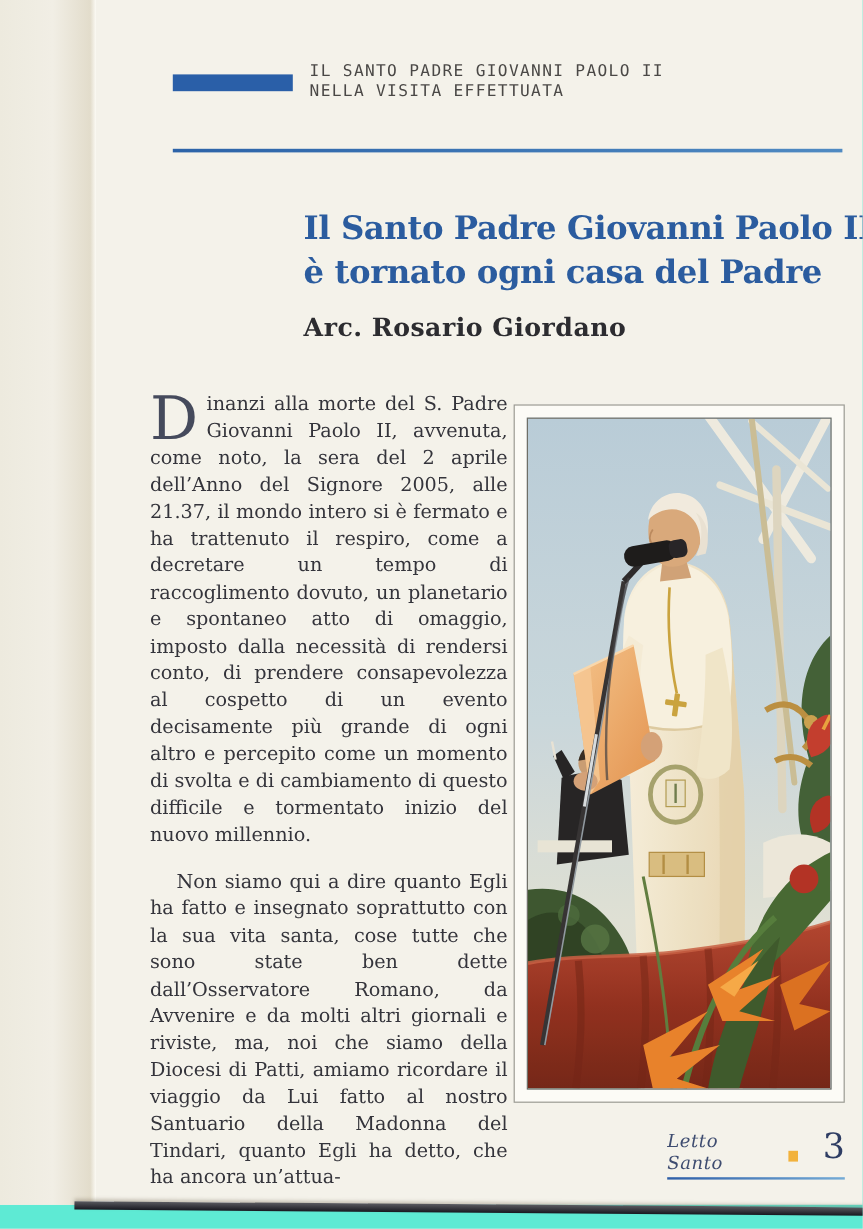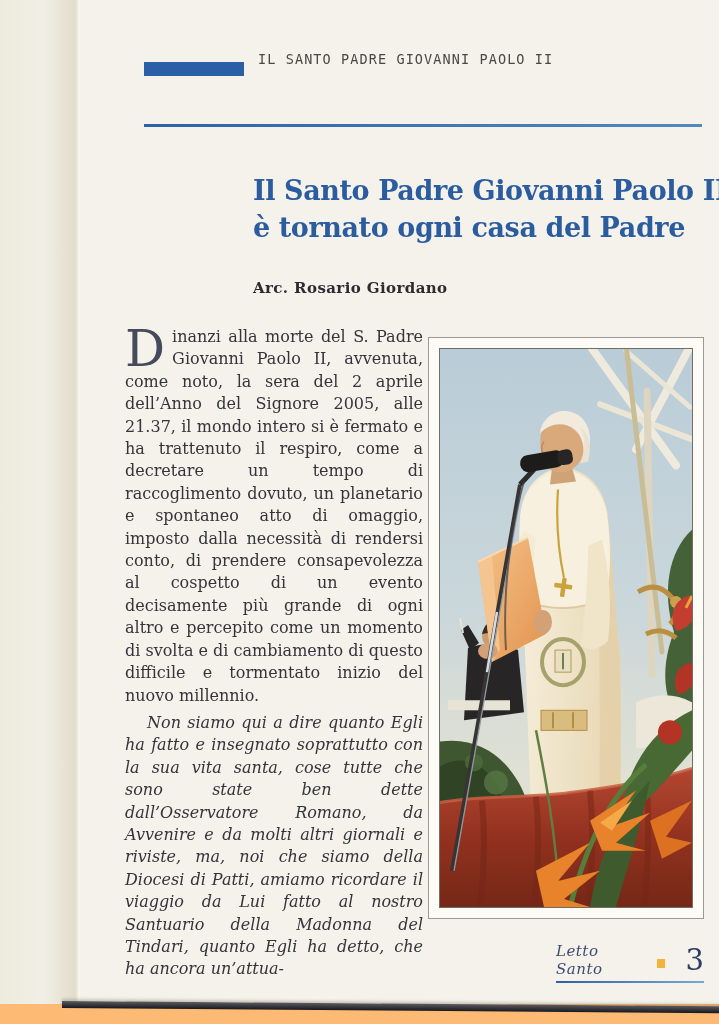--- a/index.html
+++ b/index.html
@@ -8,21 +8,21 @@
     --rule-blue:#336aae;
     --footer-marker-orange:#f2b23c;
     --footer-text-navy:#3e4c70;
     --page-number-navy:#2e3d63;
     --paper-cream:#f4f2ea;
     --body-ink:#34343b;
   }
   *{margin:0;padding:0;box-sizing:border-box;}
   html,body{width:719px;height:1024px;}
   body{background:#e3e2de;font-family:"DejaVu Serif","Liberation Serif",serif;}
-  .scan{position:relative;width:719px;height:1024px;overflow:hidden;background:#fdba74;}
+  .scan{position:relative;width:719px;height:1024px;overflow:hidden;background:#5eead4;}
 
   
   .page{position:absolute;left:0;top:0;width:719px;height:1004px;background:var(--paper-cream);}
   .left-fold{position:absolute;left:0;top:0;width:80px;height:1004px;
     background:linear-gradient(90deg,#edeade 0%,#f1eee5 55%,#e2dccb 94%,#fbfaf4 100%);}
   .page-edge{position:absolute;left:62px;top:1001px;width:680px;height:7px;
     background:linear-gradient(#5a5a60,#17171f);transform:rotate(0.45deg);transform-origin:0 50%;
     box-shadow:0 -2px 3px rgba(120,110,90,.35);}
 
   
@@ -30,54 +30,55 @@
   .kicker{position:absolute;left:258px;top:51px;width:360px;
     font-family:"DejaVu Sans Mono","Liberation Mono",monospace;
     font-size:13.5px;line-height:17px;letter-spacing:1.1px;color:#4a4846;}
   .kicker-rule{position:absolute;left:144px;top:124px;width:558px;height:3px;
     background:linear-gradient(90deg,#2c63a8,#4f8ac2);}
 
   
   .title{position:absolute;left:253px;top:172px;width:460px;
     font-weight:bold;font-size:27px;line-height:37px;letter-spacing:-0.4px;color:var(--title-blue);}
   .title div{white-space:nowrap;}
-  .author{position:absolute;left:253px;top:279px;font-weight:bold;font-size:15px;
+  .author{position:absolute;left:253px;top:260px;font-weight:bold;font-size:21px;
     letter-spacing:.4px;color:#2c2c30;}
 
   
   .body-col{position:absolute;left:125px;top:326px;width:298px;color:var(--body-ink);
     font-size:16px;line-height:22.4px;text-align:justify;hyphens:auto;}
   .body-p{margin:0;}
-  .body-p.second{text-indent:22px;margin-top:5px;font-style:italic;}
+  .body-p.second{text-indent:22px;margin-top:17px;}
   .dropcap{float:left;font-size:50px;line-height:40px;padding:3px 7px 0 0;color:#454a5c;font-weight:400;}
 
   
   .photo-frame{position:absolute;left:428px;top:337px;width:276px;height:582px;
     background:#fcfbf6;border:1px solid #9a9a92;padding:10px;}
   .photo-inner{width:100%;height:100%;border:1px solid #6f6f66;overflow:hidden;background:#c3d3dd;}
   .photo-inner svg{display:block;width:100%;height:100%;}
 
   
   .footer{position:absolute;left:556px;top:942px;width:148px;}
-  .footer-row{display:flex;align-items:center;justify-content:flex-end;gap:21px;}
+  .footer-row{display:flex;align-items:flex-start;justify-content:flex-end;gap:21px;}
   .footer-name{font-style:italic;font-size:15px;letter-spacing:.5px;color:var(--footer-text-navy);}
   .footer-square{width:9px;height:9px;background:var(--footer-marker-orange);align-self:center;margin-top:6px;}
   .footer-page{font-size:29px;line-height:26px;color:var(--page-number-navy);}
   .footer-rule{margin-top:3px;height:2px;background:linear-gradient(90deg,#2f5fa8,#74abd6);}
 </style>
 </head>
 <body>
 
 <div class="scan">
   <div class="page"></div>
   <div class="left-fold"></div>
 
   <div class="kicker-bar"></div>
   <div class="kicker">
     <div>IL SANTO PADRE GIOVANNI PAOLO II</div>
+    <div>NELLA VISITA EFFETTUATA</div>
   </div>
   <div class="kicker-rule"></div>
 
   <div class="title">
     <div>Il Santo Padre Giovanni Paolo II</div>
     <div>è tornato ogni casa del Padre</div>
   </div>
   <div class="author">Arc. Rosario Giordano</div>
 
   <div class="body-col">

